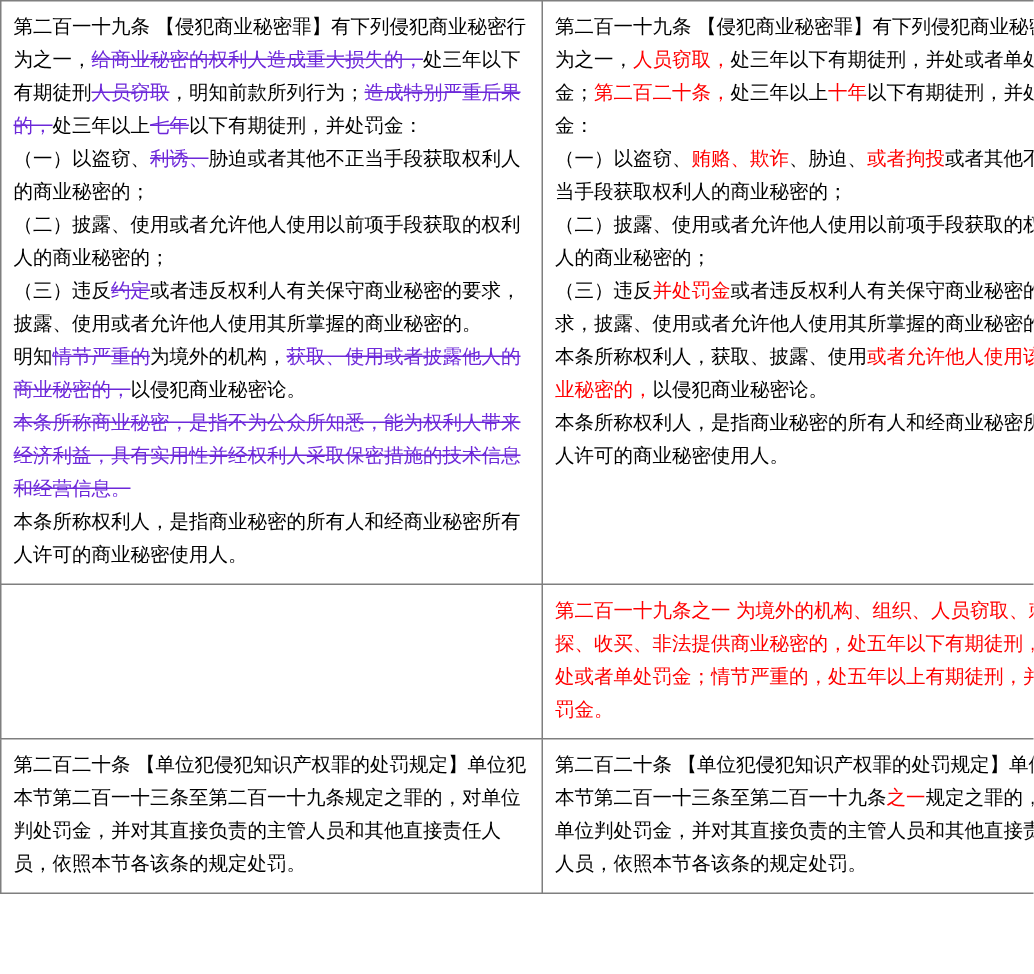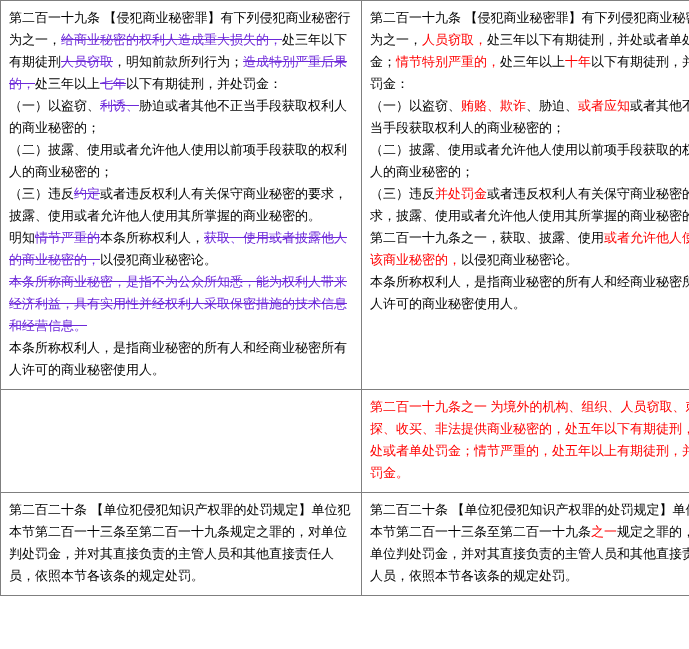--- a/index.html
+++ b/index.html
@@ -62,32 +62,32 @@
 <div class="doc">
   <table class="cmp">
     <tbody>
       <tr>
         <td>
           <div>
               <p class="ind"><span>第二百一十九条 【侵犯商业秘密罪】有下列侵犯商业秘密行为之一，</span><span class="del">给商业秘密的权利人造成重大损失的，</span><span>处三年以下有期徒刑</span><span class="del">人员窃取</span><span>，明知前款所列行为；</span><span class="del">造成特别严重后果的，</span><span>处三年以上</span><span class="del">七年</span><span>以下有期徒刑，并处罚金：</span></p>
               <p class="ind"><span>（一）以盗窃、</span><span class="del">利诱、</span><span>胁迫或者其他不正当手段获取权利人的商业秘密的；</span></p>
               <p class="ind"><span>（二）披露、使用或者允许他人使用以前项手段获取的权利人的商业秘密的；</span></p>
               <p class="ind"><span>（三）违反</span><span class="del">约定</span><span>或者违反权利人有关保守商业秘密的要求，披露、使用或者允许他人使用其所掌握的商业秘密的。</span></p>
-              <p class="ind"><span>明知</span><span class="del">情节严重的</span><span>本条所称权利人，</span><span class="del">获取、使用或者披露他人的商业秘密的，</span><span>以侵犯商业秘密论。</span></p>
+              <p class="ind"><span>明知</span><span class="del">情节严重的</span><span>为境外的机构，</span><span class="del">获取、使用或者披露他人的商业秘密的，</span><span>以侵犯商业秘密论。</span></p>
               <p class="ind"><span class="del">本条所称商业秘密，是指不为公众所知悉，能为权利人带来经济利益，具有实用性并经权利人采取保密措施的技术信息和经营信息。</span></p>
               <p class="ind"><span>本条所称权利人，是指商业秘密的所有人和经商业秘密所有人许可的商业秘密使用人。</span></p>
             </div>
         </td>
         <td>
           <div>
-              <p class="ind"><span>第二百一十九条 【侵犯商业秘密罪】有下列侵犯商业秘密行为之一，</span><span class="add">人员窃取，</span><span>处三年以下有期徒刑，并处或者单处罚金；</span><span class="add">情节特别严重的，</span><span>处三年以上</span><span class="add">十年</span><span>以下有期徒刑，并处罚金：</span></p>
-              <p class="ind"><span>（一）以盗窃、</span><span class="add">贿赂、欺诈</span><span>、胁迫、</span><span class="add">或者应知</span><span>或者其他不正当手段获取权利人的商业秘密的；</span></p>
+              <p class="ind"><span>第二百一十九条 【侵犯商业秘密罪】有下列侵犯商业秘密行为之一，</span><span class="add">人员窃取，</span><span>处三年以下有期徒刑，并处或者单处罚金；</span><span class="add">第二百二十条，</span><span>处三年以上</span><span class="add">十年</span><span>以下有期徒刑，并处罚金：</span></p>
+              <p class="ind"><span>（一）以盗窃、</span><span class="add">贿赂、欺诈</span><span>、胁迫、</span><span class="add">或者拘投</span><span>或者其他不正当手段获取权利人的商业秘密的；</span></p>
               <p class="ind"><span>（二）披露、使用或者允许他人使用以前项手段获取的权利人的商业秘密的；</span></p>
               <p class="ind"><span>（三）违反</span><span class="add">并处罚金</span><span>或者违反权利人有关保守商业秘密的要求，披露、使用或者允许他人使用其所掌握的商业秘密的。</span></p>
-              <p class="ind"><span>第二百一十九条之一，获取、披露、使用</span><span class="add">或者允许他人使用该商业秘密的，</span><span>以侵犯商业秘密论。</span></p>
+              <p class="ind"><span>本条所称权利人，获取、披露、使用</span><span class="add">或者允许他人使用该商业秘密的，</span><span>以侵犯商业秘密论。</span></p>
               <p class="ind"><span>本条所称权利人，是指商业秘密的所有人和经商业秘密所有人许可的商业秘密使用人。</span></p>
             </div>
         </td>
       </tr>
       <tr>
         <td class="blank blank-left-open">
           <div></div>
         </td>
         <td>
           <div>

